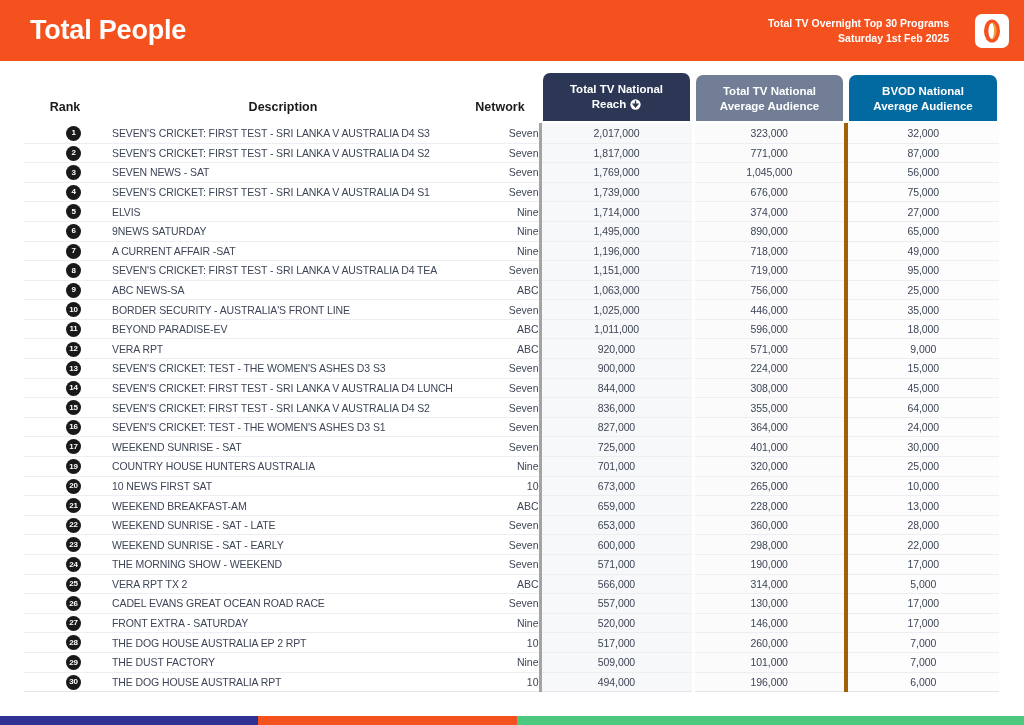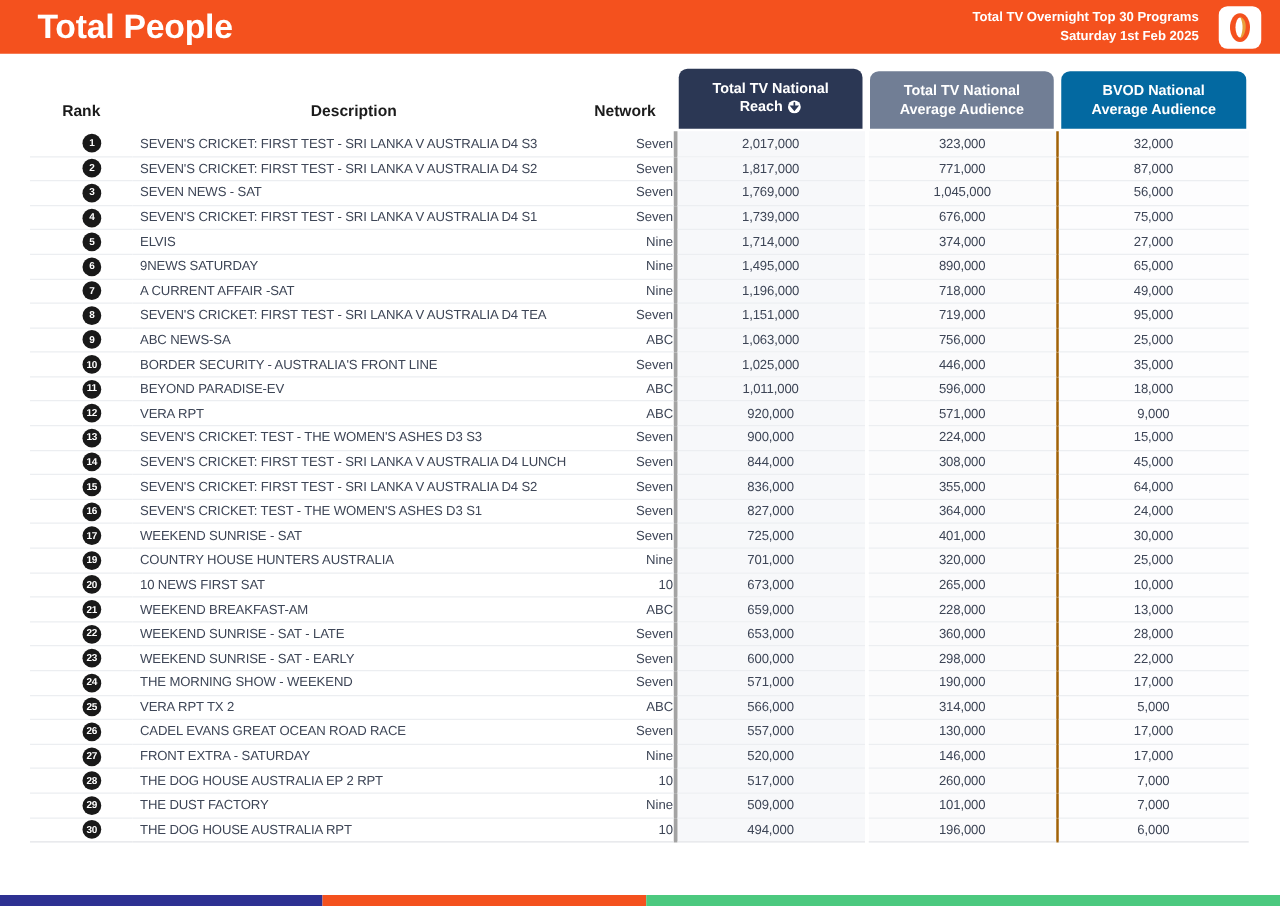--- a/index.html
+++ b/index.html
@@ -13,41 +13,41 @@
 
   body {
     font-family: "Liberation Sans", sans-serif;
     background: #ffffff;
     color: #2b3247;
     position: relative;
   }
 
   
   .header {
-    height: 43px;
+    height: 61px;
     background: #f4511e;
     display: flex;
     align-items: center;
     justify-content: space-between;
     padding: 0 15px 0 30px;
     position: relative;
   }
 
   .header-title {
     color: #ffffff;
     font-size: 27px;
     font-weight: bold;
     letter-spacing: -0.2px;
     line-height: 1;
   }
 
   .header-right {
     display: flex;
     align-items: center;
-    gap: 16px;
+    gap: 26px;
   }
 
   .header-sub {
     text-align: right;
     color: #ffffff;
     font-size: 10.5px;
     font-weight: bold;
     line-height: 1.35;
   }
 
@@ -170,21 +170,21 @@
     text-align: center;
     letter-spacing: -0.1px;
   }
 
   .cell-num.m1 { background: #f7f8fa; }
   .cell-num.m2 { background: #fbfbfc; }
   .cell-num.m3 { background: #fdfdfe; }
 
   
   .cell-num.m1 { border-left: 3px solid #a3a3a3; border-right: 3px solid #ffffff; }
-  .cell-num.m2 { border-right: 2px solid #a16207; }
+  .cell-num.m2 { border-right: 4px solid #a16207; }
   .cell-num.m3 { border-right: 3px solid #ffffff; margin-top: 32px; }
 
   
   .footer-bar {
     position: absolute;
     left: 0;
     bottom: 0;
     width: 1024px;
     height: 9px;
     display: flex;

